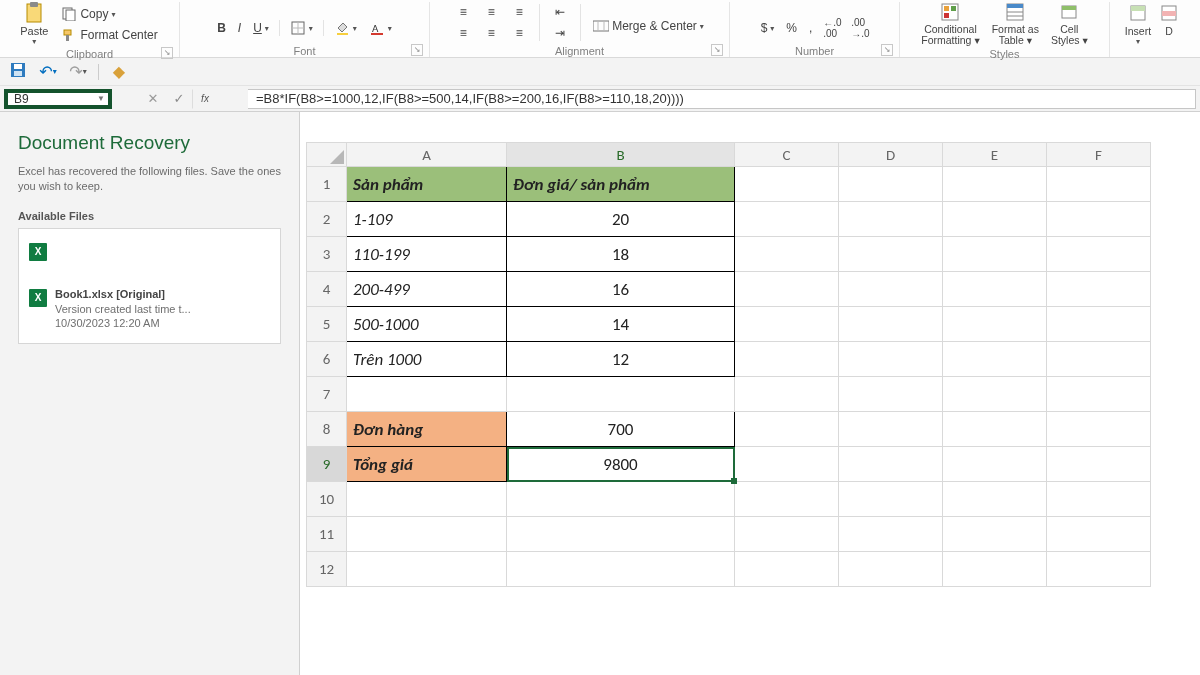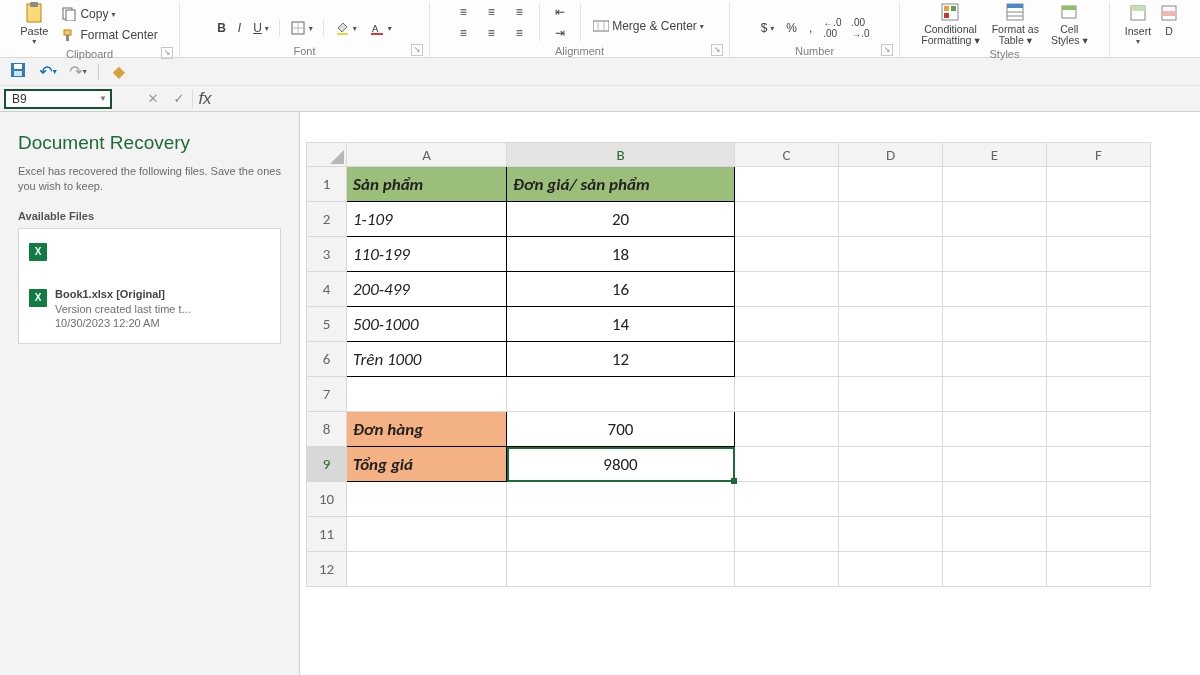--- a/index.html
+++ b/index.html
@@ -98,41 +98,41 @@
     border-bottom:1px solid #d0d0d0;
     display:flex;
     align-items:center;
     height: 26px;
     padding: 0 4px;
     gap: 0;
   }
   .name-box {
     width: 108px;
     background: #fff;
-    border:2px solid #14532d;
+    border:4px solid #14532d;
     height: 20px;
     display:flex;
     align-items:center;
     padding: 0 6px;
     font-size:12px;
     color:#333;
     position:relative;
     text-align:right;
   }
   .name-box .dd { position:absolute; right:3px; font-size:8px; color:#777; }
   .fx-controls {
     display:flex; align-items:center; gap:0; margin-left: 28px;
     height:20px;
   }
   .fx-controls .fxbtn {
     width: 26px; height:20px; display:flex; align-items:center; justify-content:center;
     border:1px solid transparent; color:#9a9a9a; cursor:pointer; font-size:13px;
   }
   .fx-controls .fxbtn.check { color:#8a8a8a; }
-  .fx-controls .fx { font-style: italic; color:#555; font-size:17px; border-left:1px solid #ddd;}
+  .fx-controls .fx { font-style: italic; color:#555; font-size:10px; border-left:1px solid #ddd;}
   .formula-input {
     flex:1;
     background:#fff;
     height:20px;
     border:1px solid #c6c6c6;
     border-left:none;
     display:flex;
     align-items:center;
     padding: 0 8px;
     margin-left: 30px;
@@ -527,20 +527,23 @@
     <div class="fxbtn">
         <span>✕</span>
       </div>
     <div class="fxbtn check">
         <span>✓</span>
       </div>
     <div class="fxbtn fx">
         <span>fx</span>
       </div>
   </div>
+  <div class="formula-input">
+    <span>=B8*IF(B8&gt;=1000,12,IF(B8&gt;=500,14,IF(B8&gt;=200,16,IF(B8&gt;=110,18,20))))</span>
+  </div>
 </div>
 
 <div class="main">
 
   <div class="recovery">
     <h2>Document Recovery</h2>
     <p class="desc">Excel has recovered the following files. Save the ones you wish to keep.</p>
     <p class="avail">Available Files</p>
     <div class="filelist">
       <div class="file-item">

